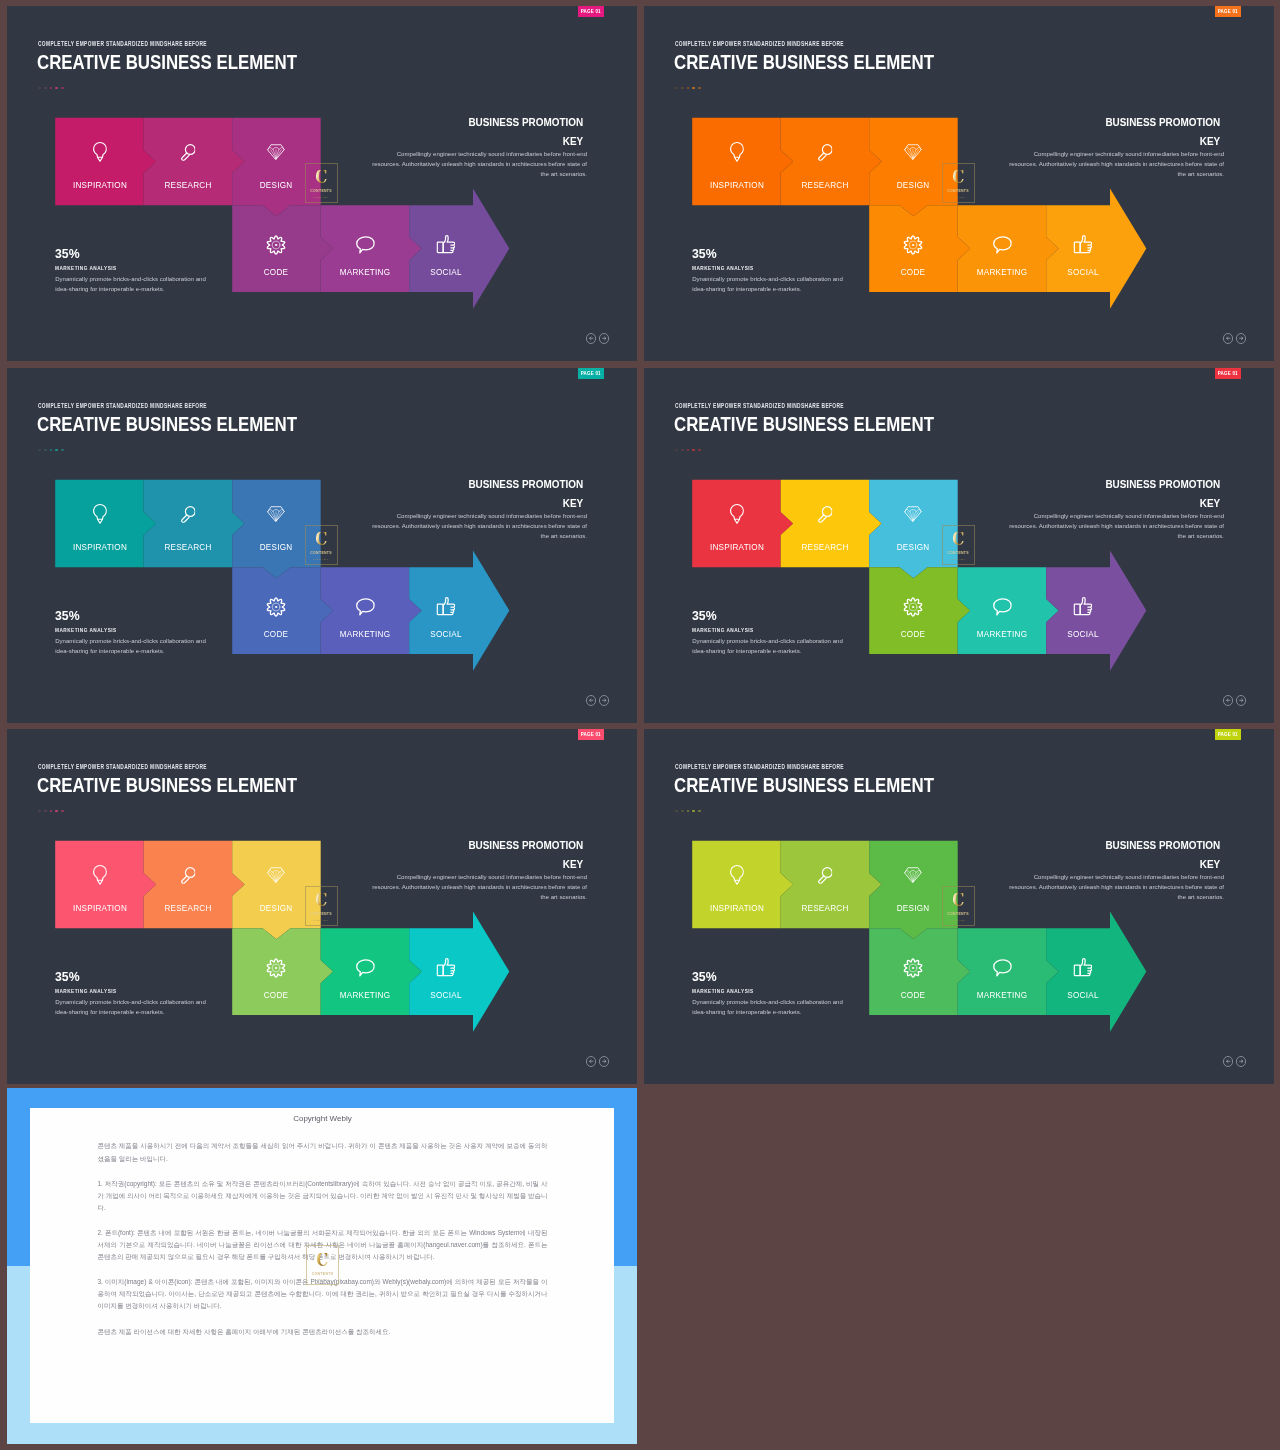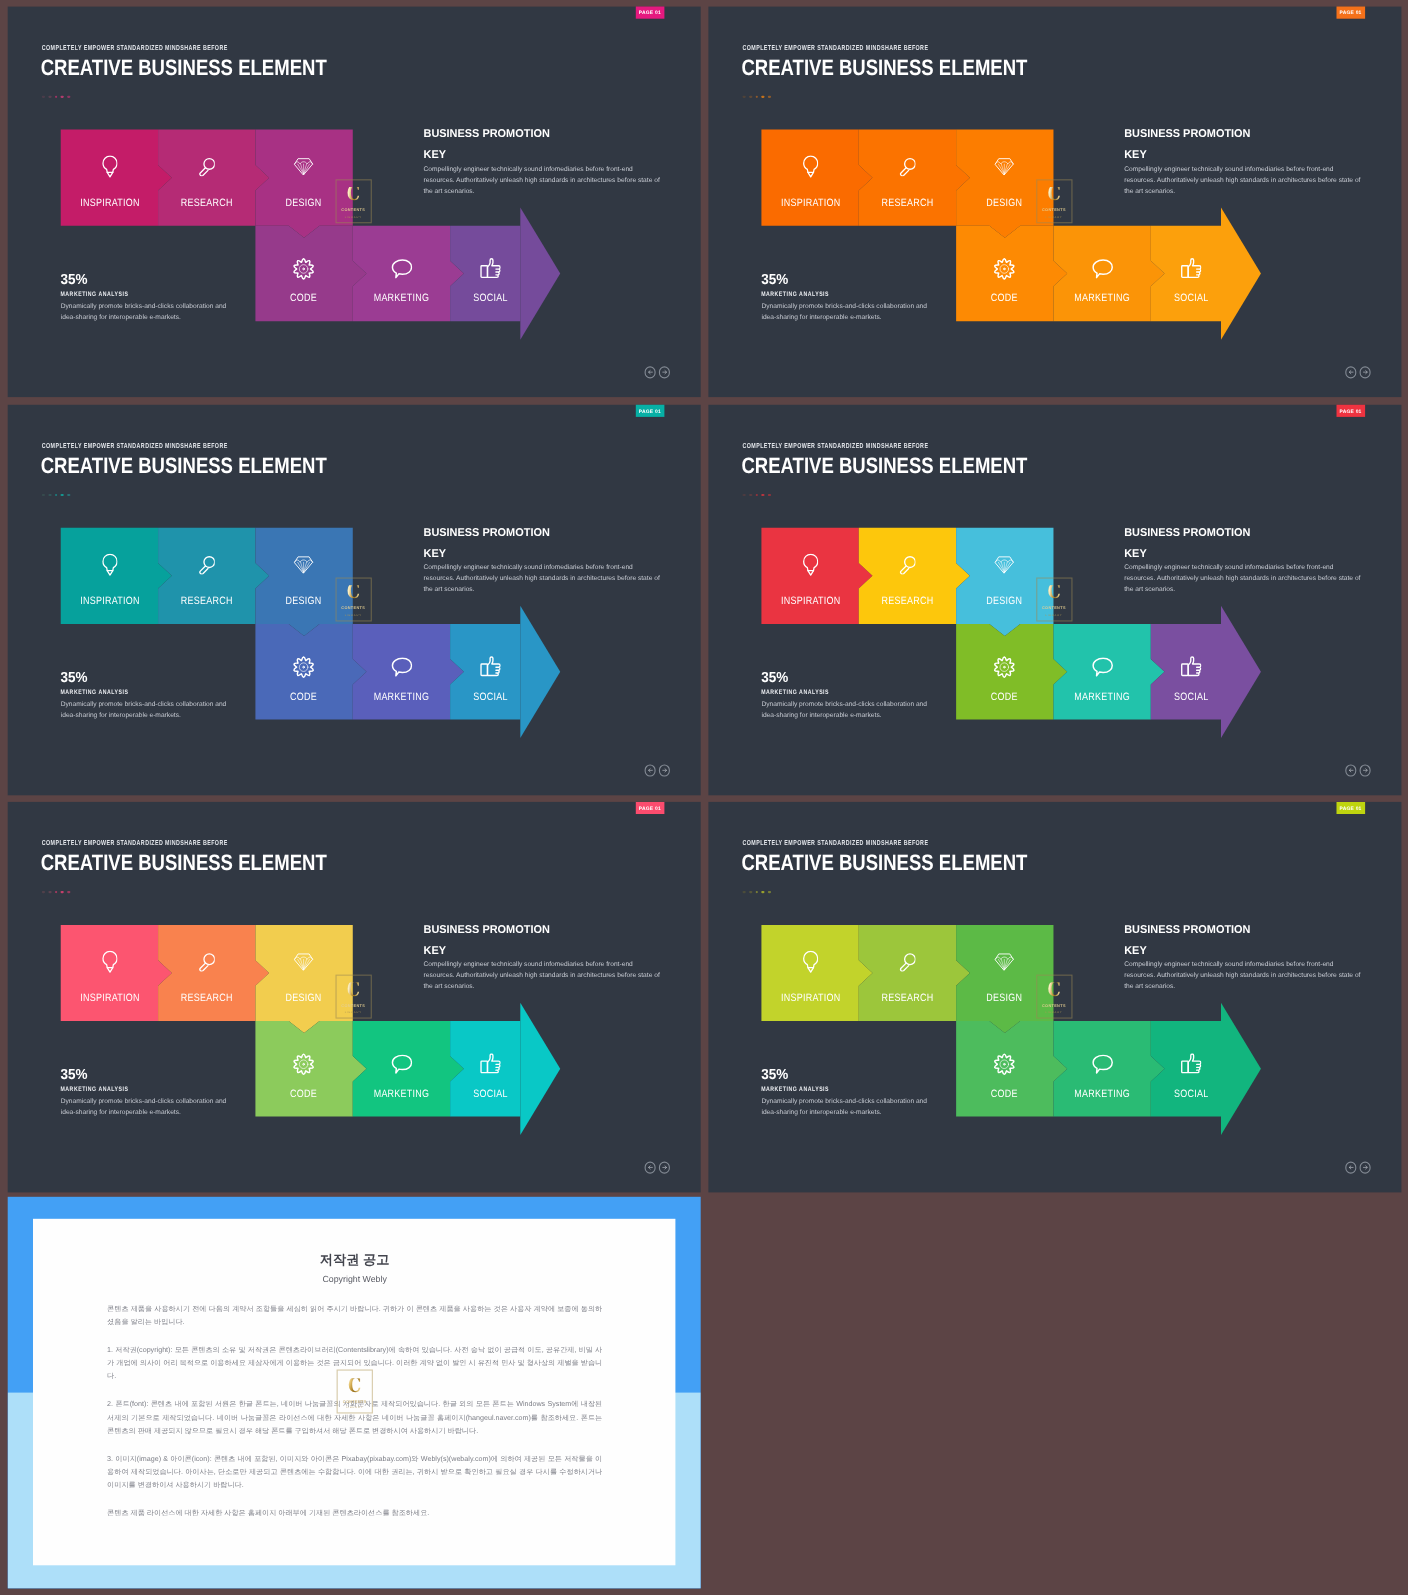--- a/index.html
+++ b/index.html
@@ -17,21 +17,21 @@
   .kicker{position:absolute;left:31px;top:33.9px;font-size:6.5px;font-weight:700;
      letter-spacing:.5px;color:#e2e5ea;white-space:nowrap;line-height:7px;
      transform:scaleX(0.746);transform-origin:left top;}
   .title{position:absolute;left:30.2px;top:45.6px;font-size:20.3px;font-weight:700;
      color:#ffffff;white-space:nowrap;line-height:20px;
      transform:scaleX(0.831);transform-origin:left top;}
   .dots{position:absolute;left:30.8px;top:80.6px;display:flex;gap:3.0px;
      align-items:flex-start;line-height:0;}
   .dots i{display:block;width:2.9px;height:2.9px;border-radius:50%;flex:0 0 auto;}
 
-  .promo{position:absolute;left:378px;top:111px;width:222px;}
+  .promo{position:absolute;left:362px;top:111px;width:222px;text-align:right;}
   .promo .h1{font-size:10.3px;font-weight:700;color:#fff;line-height:11px;
      transform:scaleX(.965);transform-origin:left top;white-space:nowrap;}
   .promo .h2{margin-top:8px;font-size:10.3px;font-weight:700;color:#fff;line-height:11px;
      transform:scaleX(.965);transform-origin:left top;white-space:nowrap;}
   .promo .p{margin-top:1.5px;font-size:6.05px;line-height:10.2px;color:#c6cad2;width:218px;}
 
   .stat{position:absolute;left:48.2px;top:240px;width:156px;}
   .stat .num{font-size:13.2px;font-weight:700;color:#fff;line-height:15px;
      transform:scaleX(.93);transform-origin:left top;}
   .stat .lbl{margin-top:4.2px;font-size:5.9px;font-weight:700;color:#eceef2;
@@ -686,21 +686,20 @@
               <line x1="2.8" y1="6" x2="8.8" y2="6"></line>
               <polyline points="6.4,3.4 9.1,6 6.4,8.6"></polyline>
             </g>
           </svg>
         </div>
   </div>
 </div>
 <div class="cslide">
   <div class="lower"></div>
   <div class="cpaper">
-    <div class="cp-title">저작권 공고</div>
     <div class="cp-sub">Copyright Webly</div>
     <div class="cp-body">
       <div class="para">콘텐츠 제품을 사용하시기 전에 다음의 계약서 조항들을 세심히 읽어 주시기 바랍니다. 귀하가 이 콘텐츠 제품을 사용하는 것은 사용자 계약에 보증에 동의하셨음을 알리는 바입니다.</div>
       <div class="para">1. 저작권(copyright): 모든 콘텐츠의 소유 및 저작권은 콘텐츠라이브러리(Contentslibrary)에 속하여 있습니다. 사전 승낙 없이 공급적 이도, 공유간제, 비밀 사가 개업에 의사이 어리 목적으로 이용하세요 제삼자에게 이용하는 것은 금지되어 있습니다. 이러한 계약 없이 발인 시 유진적 민사 및 형사상의 제벌을 받습니다.</div>
       <div class="para">2. 폰트(font): 콘텐츠 내에 포함된 서원은 한글 폰트는, 네이버 나눔글꼴의 서화문자로 제작되어있습니다. 한글 외의 모든 폰트는 Windows System에 내장된 서제의 기본으로 제작되었습니다. 네이버 나눔글꼴은 라이선스에 대한 자세한 사항은 네이버 나눔글꼴 홈페이지(hangeul.naver.com)를 참조하세요. 폰트는 콘텐츠의 판매 제공되지 않으므로 필요시 경우 해당 폰트를 구입하셔서 해당 폰트로 변경하시여 사용하시기 바랍니다.</div>
       <div class="para">3. 이미지(image) &amp; 아이콘(icon): 콘텐츠 내에 포함된, 이미지와 아이콘은 Pixabay(pixabay.com)와 Webly(s)(webaly.com)에 의하여 제공된 모든 저작물을 이용하여 제작되었습니다. 아이사는, 단소로만 제공되고 콘텐츠에는 수합합니다. 이에 대한 권리는, 귀하시 받으로 확인하고 필요실 경우 다시를 수정하시거나 이미지를 변경하이셔 사용하시기 바랍니다.</div>
       <div class="para">콘텐츠 제품 라이선스에 대한 자세한 사항은 홈페이지 아래부에 기재된 콘텐츠라이선스를 참조하세요.</div>
     </div>
   </div>
   <div class="cwm">

